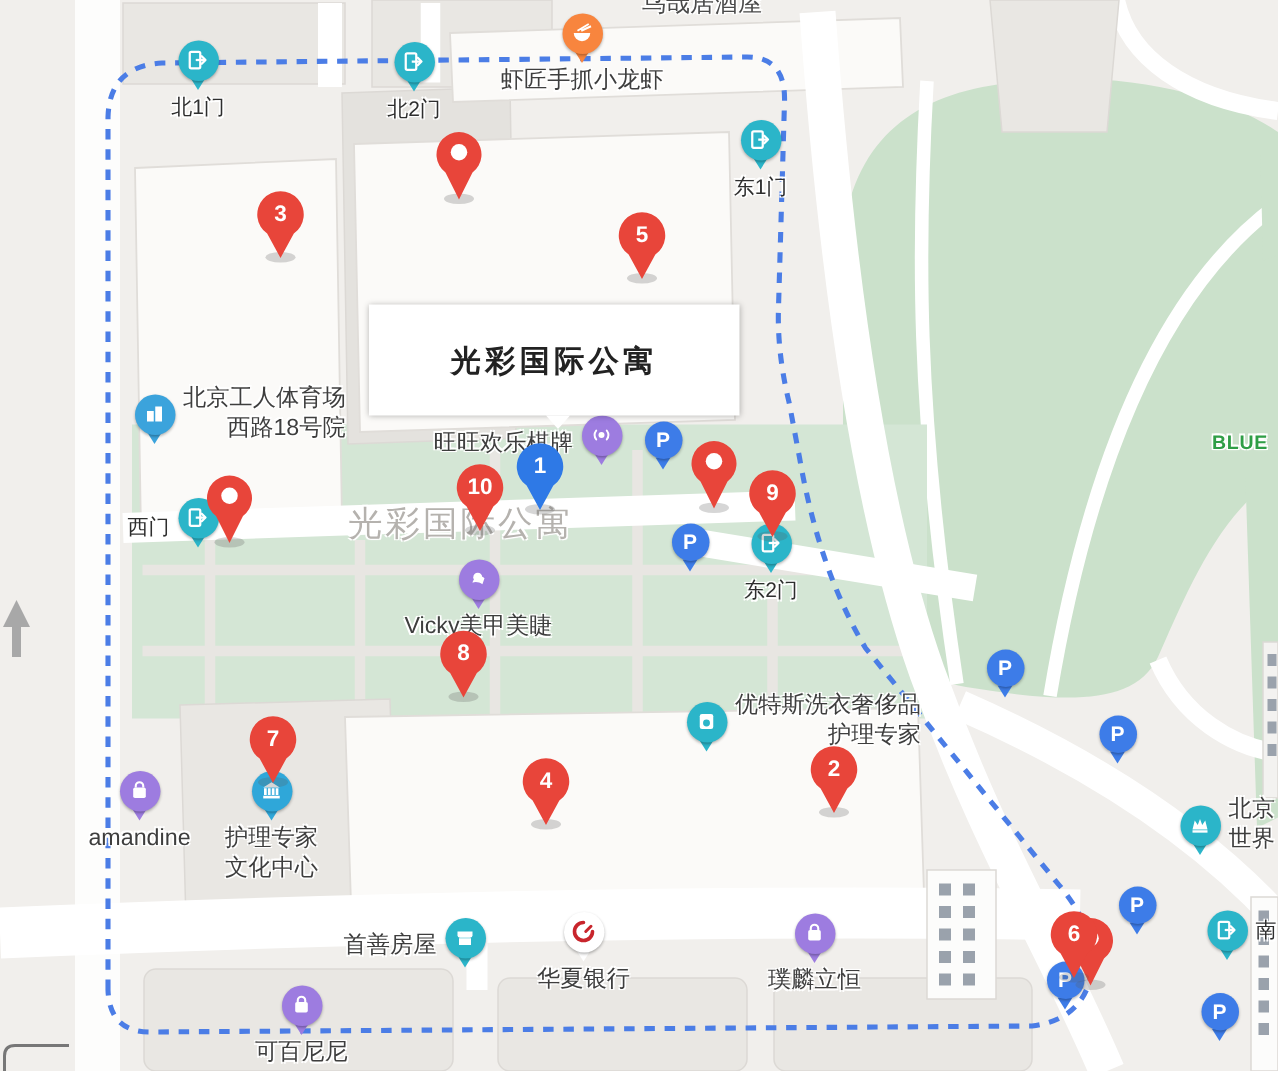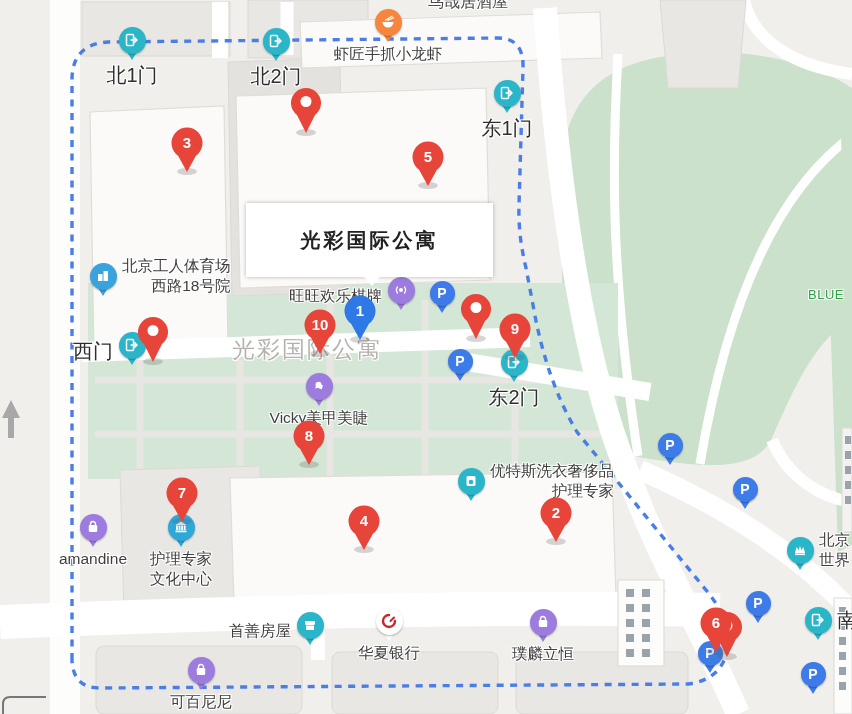--- a/index.html
+++ b/index.html
@@ -7,34 +7,34 @@
 body{font-family:"Liberation Sans","DejaVu Sans",sans-serif;background:#ddd}
 .map{position:relative;width:852px;height:714px;overflow:hidden;background:#f1efec;user-select:none}
 svg.base{position:absolute;left:0;top:0;z-index:0;display:block}
 .halo{text-shadow:-1px -1px 0 #fff,1px -1px 0 #fff,-1px 1px 0 #fff,1px 1px 0 #fff,0 0 2px #fff}
 .layer{position:absolute;left:0;top:0;width:0;height:0}
 .layer.lbls{z-index:1}.layer.pois{z-index:2}.layer.gates{z-index:2}.layer.parking{z-index:2}
 .layer.plain{z-index:3}.layer.markers{z-index:5}
 .bldg-label{position:absolute;transform:translate(-50%,-50%);font-size:17px;color:#b2b0ac;letter-spacing:1px;white-space:nowrap}
 .area-label{position:absolute;z-index:1;transform:translate(-50%,-50%);font-size:23px;color:#b5b2ae;letter-spacing:2px;white-space:nowrap}
 .izakaya{position:absolute;z-index:1;transform:translateX(-50%);font-size:16px;color:#4a4a4a;white-space:nowrap}
-.blue-label{position:absolute;z-index:1;font-size:13px;font-weight:normal;color:#2f9e46;letter-spacing:.5px;white-space:nowrap}
+.blue-label{position:absolute;z-index:1;font-size:13px;font-weight:bold;color:#2f9e46;letter-spacing:.5px;white-space:nowrap}
 
 .poi{position:absolute;width:0;height:0}
 .poi-circle{position:absolute;left:-13.5px;top:-13.5px;width:27px;height:27px;border-radius:50%;
   background:var(--c,#9d7ce0);display:flex;align-items:center;justify-content:center;box-shadow:0 1px 2px rgba(0,0,0,.3)}
 .poi-circle svg{display:block}
 .poi-tail{position:absolute;left:-5px;top:12px;width:0;height:0;border-left:5px solid transparent;
   border-right:5px solid transparent;border-top:8px solid var(--c,#9d7ce0)}
 .poi-label{position:absolute;font-size:15.5px;color:#3e3e3e;width:max-content;line-height:1.3;white-space:pre-line}
 .lp-below .poi-label{top:22px;left:0;transform:translateX(-50%);text-align:left}
 .lp-left .poi-label{right:19px;top:6px;transform:translateY(-50%);text-align:left}
 .lp-right .poi-label{left:19px;top:0;transform:translateY(-50%);text-align:right}
 .gates .poi{--c:#2bb5c9}
-.gates .poi-label{font-size:20px;color:#2e2e2e}
+.gates .poi-label{font-size:14px;color:#2e2e2e}
 .parking .poi{--c:#3d7ce8}
 .parking .poi-circle{width:25px;height:25px;left:-12.5px;top:-12.5px}
 .p-glyph{color:#fff;font-weight:bold;font-size:14px}
 .icon-bank .poi-circle{background:#fff}
 .icon-bank .poi-tail{border-top-color:#fff}
 
 .pin{position:absolute;width:0;height:0}
 .pin .body{position:absolute;left:-17px;top:-16px}
 .pin path{fill:var(--c,#e8453a)}
 .pin.blue{--c:#2e79e6}

